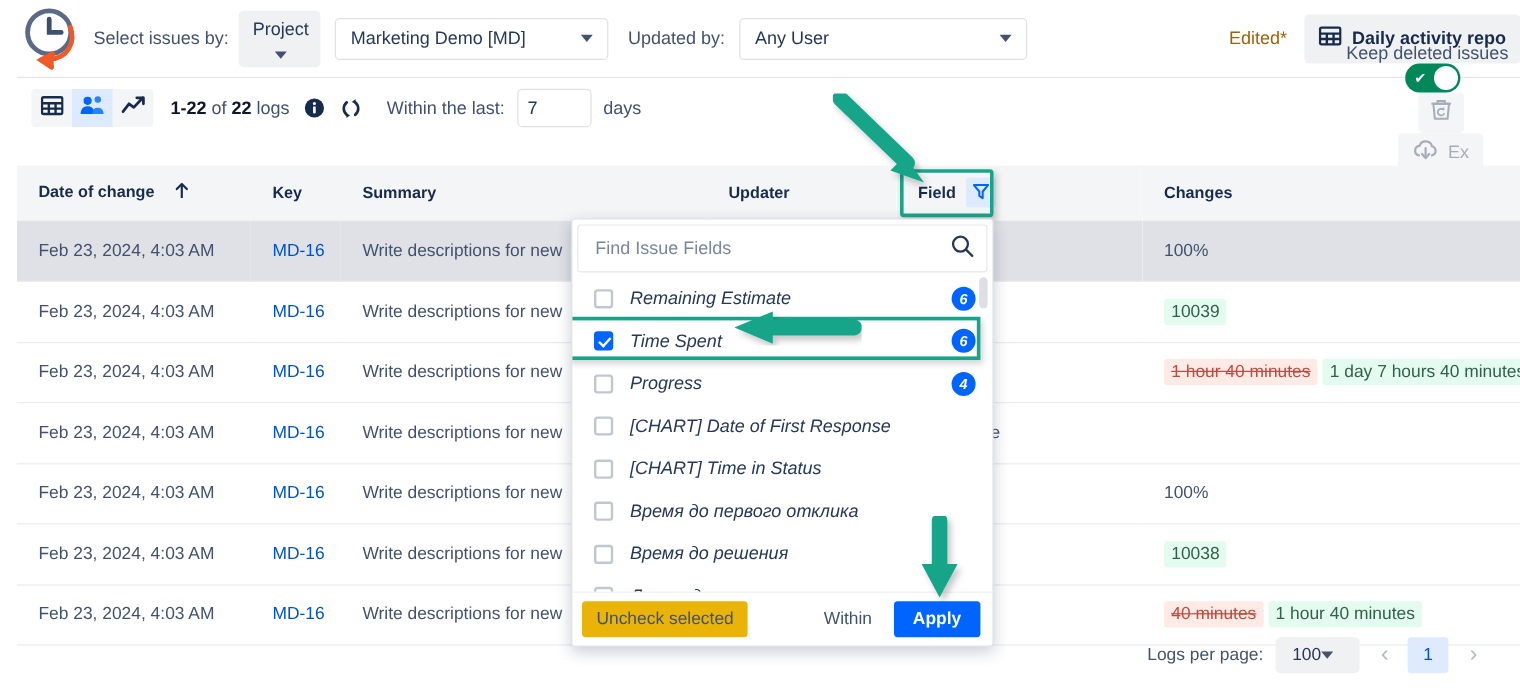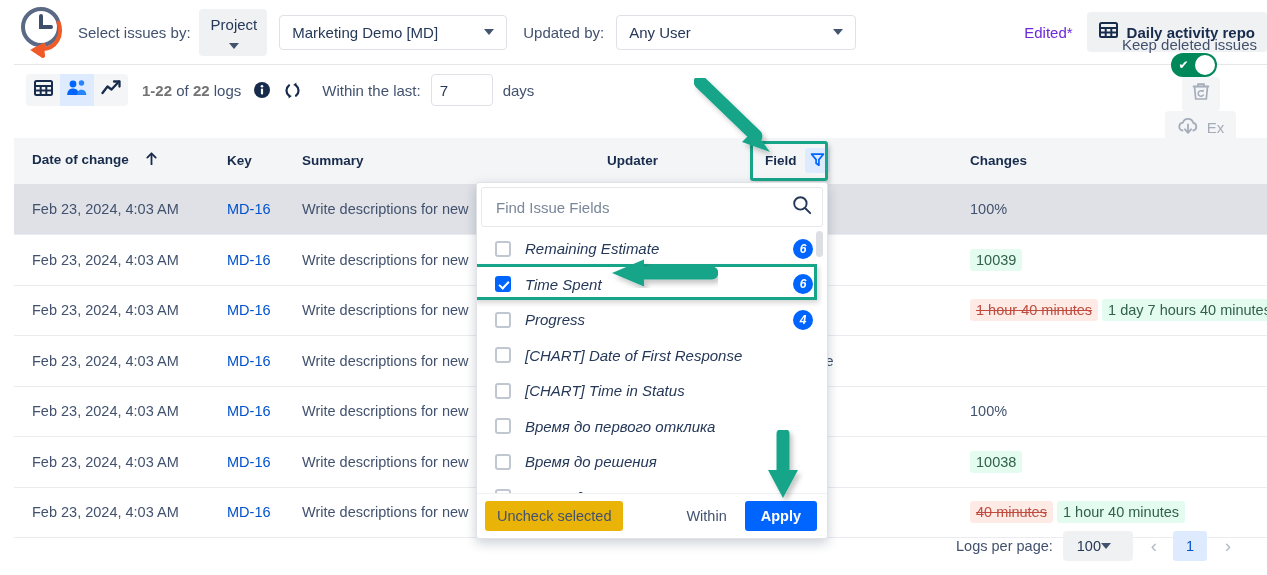--- a/index.html
+++ b/index.html
@@ -32,42 +32,42 @@
     padding:8px 12px;margin-left:12px;
     font-size:15px;color:#253858;cursor:pointer;box-sizing:border-box;
   }
   .sel-w1{width:228px;}
   .sel-w2{width:240px;}
   .chev{
     width:0;height:0;border-left:5px solid transparent;border-right:5px solid transparent;
     border-top:6px solid #42526e;flex:0 0 auto;
   }
   .chev.thin{border-top-color:#44546f;}
-  .edited{font-size:15px;color:#6d28d9;margin-left:auto;white-space:nowrap;}
+  .edited{font-size:15px;color:#a16207;margin-left:auto;white-space:nowrap;}
   .report-btn{
     display:inline-flex;align-items:center;gap:9px;
     background:#f0f1f3;border-radius:4px;
     padding:9px 12px;margin-left:14px;
     font-size:15px;font-weight:bold;color:#172b4d;white-space:nowrap;cursor:pointer;
   }
   .divider{position:absolute;left:14px;right:0;top:64px;height:1px;background:#e4e6ea;}
 
   
   .toolbar{
     height:52px;display:flex;align-items:center;
     padding:0 0 0 26px;box-sizing:border-box;position:relative;
   }
   .viewgroup{display:flex;align-items:center;border-radius:4px;overflow:hidden;margin-right:14px;}
   .vbtn{
     width:34px;height:32px;display:flex;align-items:center;justify-content:center;
     background:#f4f5f7;cursor:pointer;
   }
   .vbtn.active{background:#deebff;}
   .count{font-size:15px;color:#42526e;white-space:nowrap;}
-  .count b{color:#737373;font-weight:bold;margin-top:17px;}
+  .count b{color:#0f172a;font-weight:bold;margin-top:17px;}
   .ticon{margin-left:12px;cursor:pointer;display:flex;align-items:center;}
   .within{margin-left:20px;font-size:15px;color:#42526e;white-space:nowrap;}
   .days-input{
     width:62px;height:32px;margin-left:10px;
     border:1px solid #dfe1e6;border-radius:4px;
     font-size:15px;color:#253858;padding:0 8px;box-sizing:border-box;
     font-family:"Liberation Sans",sans-serif;background:#fff;
   }
   .days-lbl{margin-left:10px;font-size:15px;color:#42526e;}
   .rightzone{margin-left:auto;display:flex;align-items:center;padding-right:0;flex-direction:column;}

